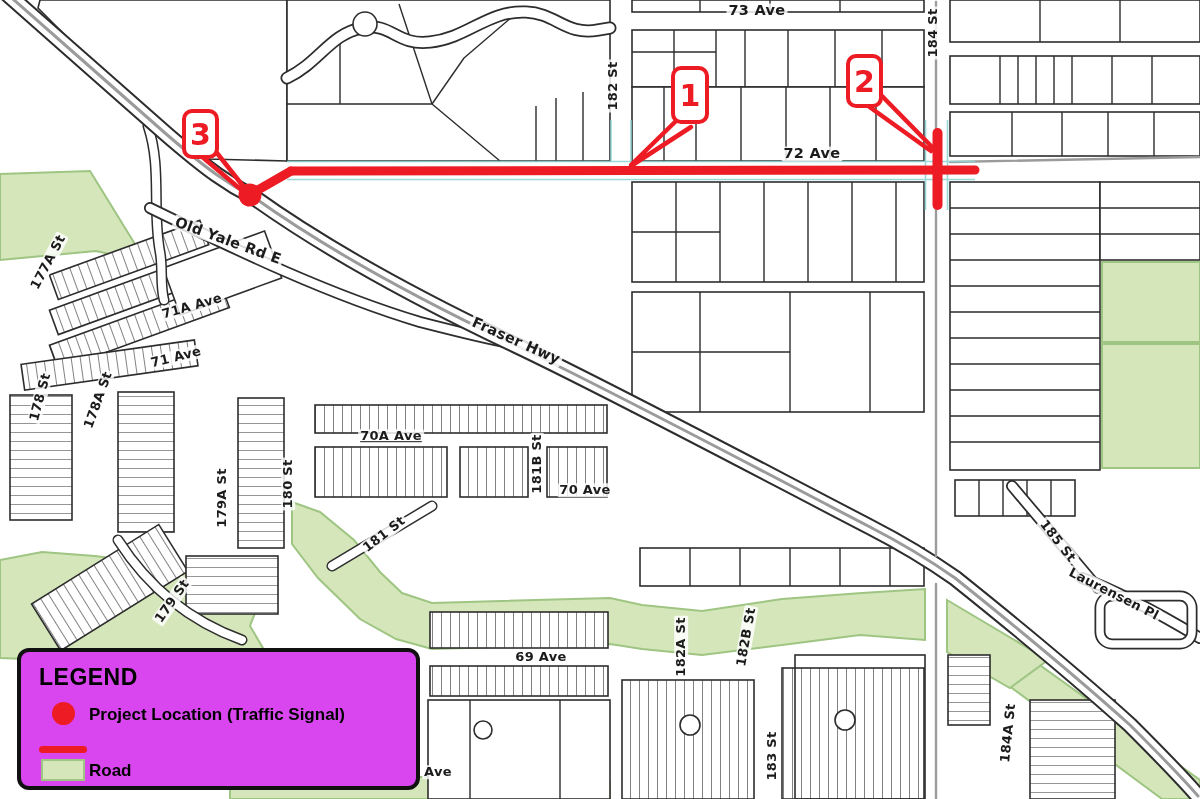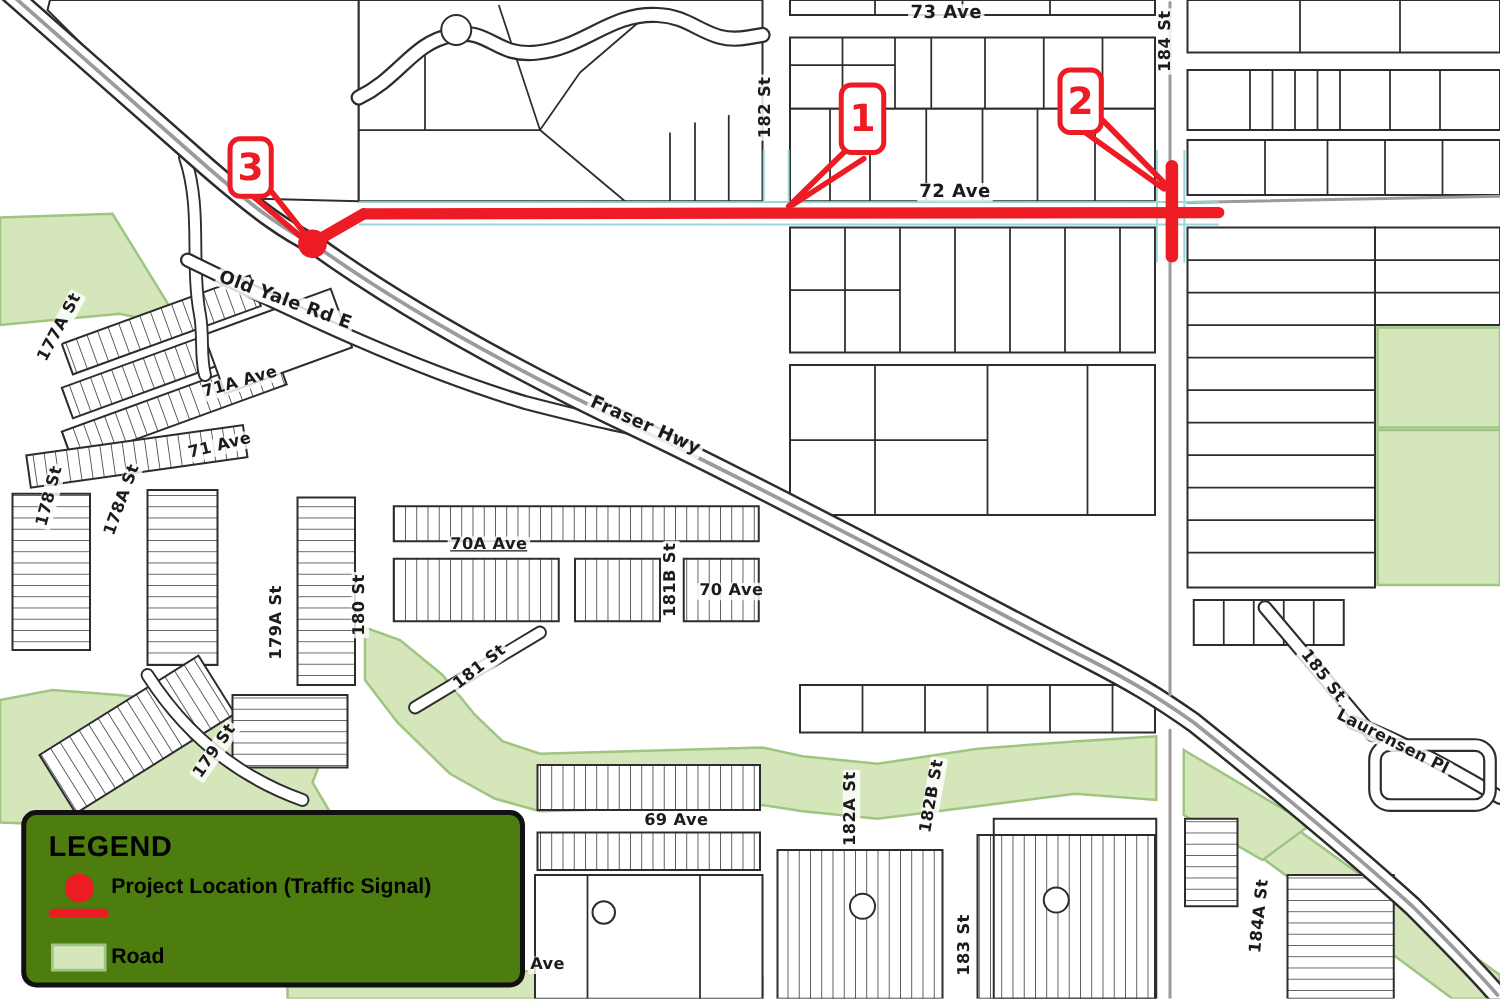--- a/index.html
+++ b/index.html
@@ -28,27 +28,27 @@
     border:4px solid var(--c-red,#ed1b24);
     border-radius:10px;
     display:flex; align-items:center; justify-content:center;
     color:var(--c-red,#ed1b24);
     font:700 30px "DejaVu Sans", sans-serif;
   }
 
   
   #legend {
     position:absolute; left:17px; top:648px; width:403px; height:142px;
-    box-sizing:border-box; background:#4d7c0f;
+    box-sizing:border-box; background:#d946ef;
     border:4px solid #111; border-radius:12px;
     padding:10px 14px 8px 16px;
     font-family:"Liberation Sans", sans-serif;
   }
   #legend .title { font-size:23px; font-weight:700; color:#000; letter-spacing:.5px; margin:2px 0 8px 2px; }
-  .legend-row { display:flex; align-items:flex-start; height:26px; margin-bottom:2px; }
+  .legend-row { display:flex; align-items:flex-end; height:26px; margin-bottom:2px; }
   .legend-sym { width:52px; display:flex; align-items:center; justify-content:center; flex:0 0 52px; }
   .legend-row .lbl { font-size:17px; font-weight:700; color:#000; white-space:nowrap; }
   .sym-dot  { width:23px; height:23px; border-radius:50%; background:var(--c-red,#ed1b24); }
   .sym-line { width:48px; height:7px; border-radius:4px; background:var(--c-red,#ed1b24); }
   .sym-park { width:44px; height:22px; background:var(--c-park,#d4e6ba); border:2px solid var(--c-park_border,#9fc583); box-sizing:border-box; }
 
   
   .blk   { fill:#fff; stroke:var(--c-line,#2d2d2d); stroke-width:1.6; }
   .bln   { fill:none; stroke:var(--c-line,#2d2d2d); stroke-width:1.4; }
   .hatchV{ fill:url(#lotsV); stroke:var(--c-line,#2d2d2d); stroke-width:1.6; }
@@ -212,31 +212,31 @@
       <circle class="redf" cx="250" cy="195" r="11.5"></circle>
       <path class="red" stroke-width="4.5" d="M676,121 L631,165 M691,127 L634,164"></path>
       <path class="red" stroke-width="4.5" d="M879,93 L934,149 M864,103 L931,151"></path>
       <path class="red" stroke-width="4.5" d="M213,148 L247,191 M200,155 L245,193"></path>
     </g>
   </svg>
 
   <span class="street-label big" style="left:757px; top:11px;">73 Ave</span>
   <span class="street-label" style="left:613px; top:86px;  --r:-90deg;">182 St</span>
   <span class="street-label" style="left:933px; top:33px;  --r:-90deg;">184 St</span>
-  <span class="street-label big" style="left:764px; top:154px;">72 Ave</span>
+  <span class="street-label big" style="left:812px; top:154px;">72 Ave</span>
   <span class="street-label big" style="left:228px; top:241px; --r:20deg;">Old Yale Rd E</span>
   <span class="street-label" style="left:48px;  top:262px; --r:-62deg;">177A St</span>
   <span class="street-label" style="left:192px; top:306px; --r:-16deg;">71A Ave</span>
   <span class="street-label" style="left:176px; top:357px; --r:-14deg;">71 Ave</span>
   <span class="street-label" style="left:40px;  top:397px; --r:-75deg;">178 St</span>
   <span class="street-label" style="left:98px;  top:400px; --r:-70deg;">178A St</span>
   <span class="street-label big" style="left:516px; top:341px; --r:24deg;">Fraser Hwy</span>
   <span class="street-label" style="left:391px; top:436px;text-decoration:underline;">70A Ave</span>
   <span class="street-label" style="left:537px; top:464px; --r:-90deg;">181B St</span>
-  <span class="street-label" style="left:585px; top:473px;text-align:center;">70 Ave</span>
+  <span class="street-label" style="left:585px; top:490px;text-align:center;">70 Ave</span>
   <span class="street-label" style="left:288px; top:484px; --r:-90deg;">180 St</span>
   <span class="street-label" style="left:222px; top:498px; --r:-90deg;">179A St</span>
   <span class="street-label" style="left:384px; top:534px; --r:-38deg;">181 St</span>
   <span class="street-label" style="left:172px; top:601px; --r:-55deg;">179 St</span>
   <span class="street-label" style="left:541px; top:657px;">69 Ave</span>
   <span class="street-label" style="left:681px; top:647px; --r:-90deg;">182A St</span>
   <span class="street-label" style="left:746px; top:637px; --r:-80deg;">182B St</span>
   <span class="street-label" style="left:772px; top:756px; --r:-90deg;">183 St</span>
   <span class="street-label" style="left:1008px;top:733px; --r:-84deg;">184A St</span>
   <span class="street-label" style="left:1058px;top:541px; --r:52deg;">185 St</span>

